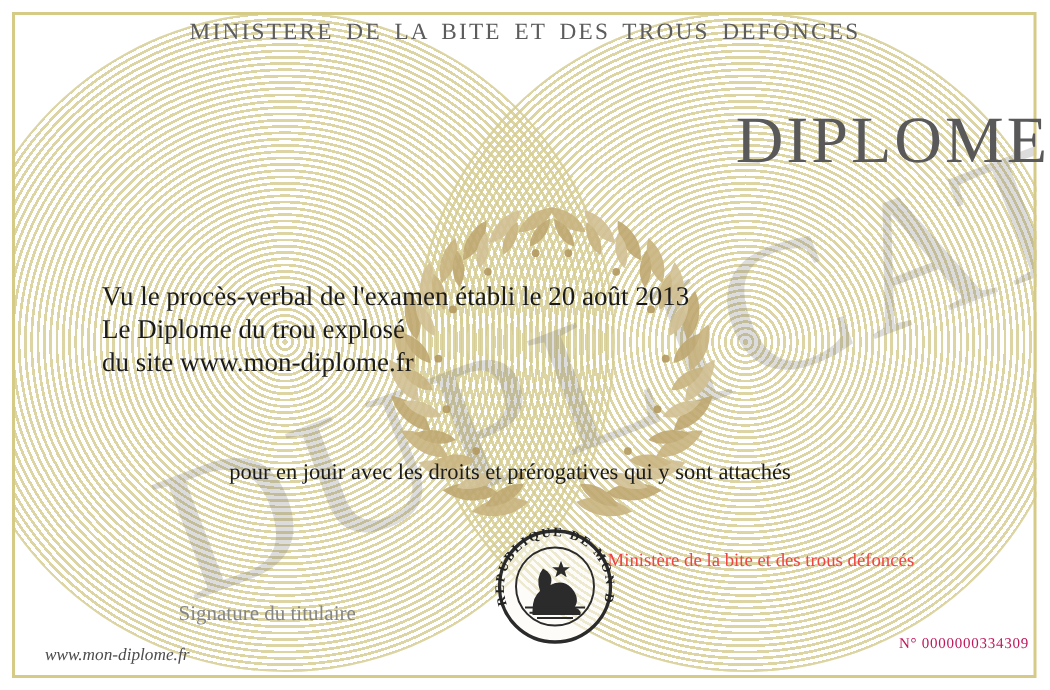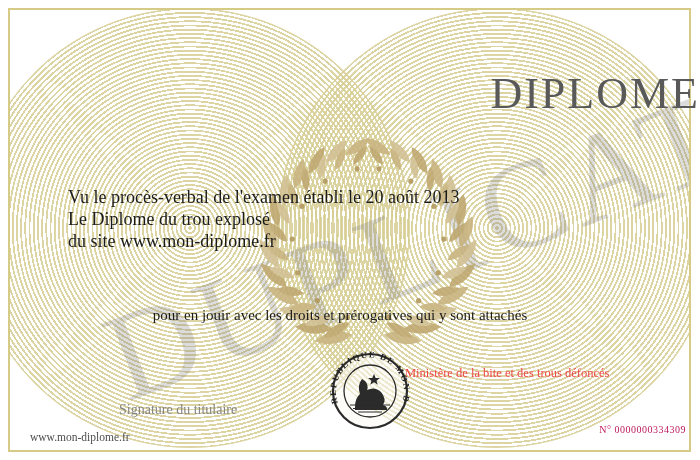--- a/index.html
+++ b/index.html
@@ -48,21 +48,21 @@
     font-size:15px;color:#1b1b1b;transform:translateX(-10px);
   }
   .sig-label{
     position:absolute;left:119px;top:366px;width:170px;text-align:left;
     font-size:14px;color:#858585;margin-top:36px;
   }
   .ministry-label{
     position:absolute;left:405px;top:366px;font-size:12.5px;color:#ef4444;
   }
   .seal{position:absolute;left:330px;top:350px;}
-  .footer-site{position:absolute;left:30px;top:431px;font-size:11.5px;color:#4d4d4d;}
+  .footer-site{position:absolute;left:30px;top:431px;font-size:11.5px;color:#4d4d4d;font-style:italic;}
   .footer-serial{position:absolute;right:14px;top:424px;font-size:10px;color:#be185d;letter-spacing:.5px;}
 </style>
 </head>
 <body>
 
 <div class="cert">
 
   <div class="clip">
     <div class="rosette rosette-left"></div>
     <div class="rosette rosette-right"></div>
@@ -103,20 +103,21 @@
         <circle cx="97.2" cy="55.2" r="2.6" fill="#b39a5f"></circle>
         <path d="M0 0 C7 -9 8 -24 0 -36 C-8 -24 -7 -9 0 0 Z" transform="translate(98.2 36.0) rotate(403.0) scale(0.83)" fill="#d2c093"></path>
         <path d="M0 0 C7 -9 8 -24 0 -36 C-8 -24 -7 -9 0 0 Z" transform="translate(107.6 43.8) rotate(383.0) scale(0.66)" fill="#c9b480"></path>
         <path d="M0 0 C7 -9 8 -24 0 -36 C-8 -24 -7 -9 0 0 Z" transform="translate(117.7 28.7) rotate(416.0) scale(0.81)" fill="#c9b480"></path>
         <path d="M0 0 C7 -9 8 -24 0 -36 C-8 -24 -7 -9 0 0 Z" transform="translate(125.2 38.4) rotate(396.0) scale(0.64)" fill="#bfa871"></path>
         <circle cx="129.1" cy="42.8" r="2.6" fill="#b39a5f"></circle>
       </g>
     <use href="#wreath-branch" xlink:href="#wreath-branch" transform="translate(280 0) scale(-1 1)"></use>
   </svg>
 
+  <div class="header">MINISTERE DE LA BITE ET DES TROUS DEFONCES</div>
 
   <div class="title1">DIPLOME</div>
 
   <div class="bodytext">
     <div>Vu le procès-verbal de l'examen établi le 20 août 2013</div>
     <div>Le Diplome du trou explosé</div>
     <div>du site www.mon-diplome.fr</div>
   </div>
 
   <div class="grant">pour en jouir avec les droits et prérogatives qui y sont attachés</div>

